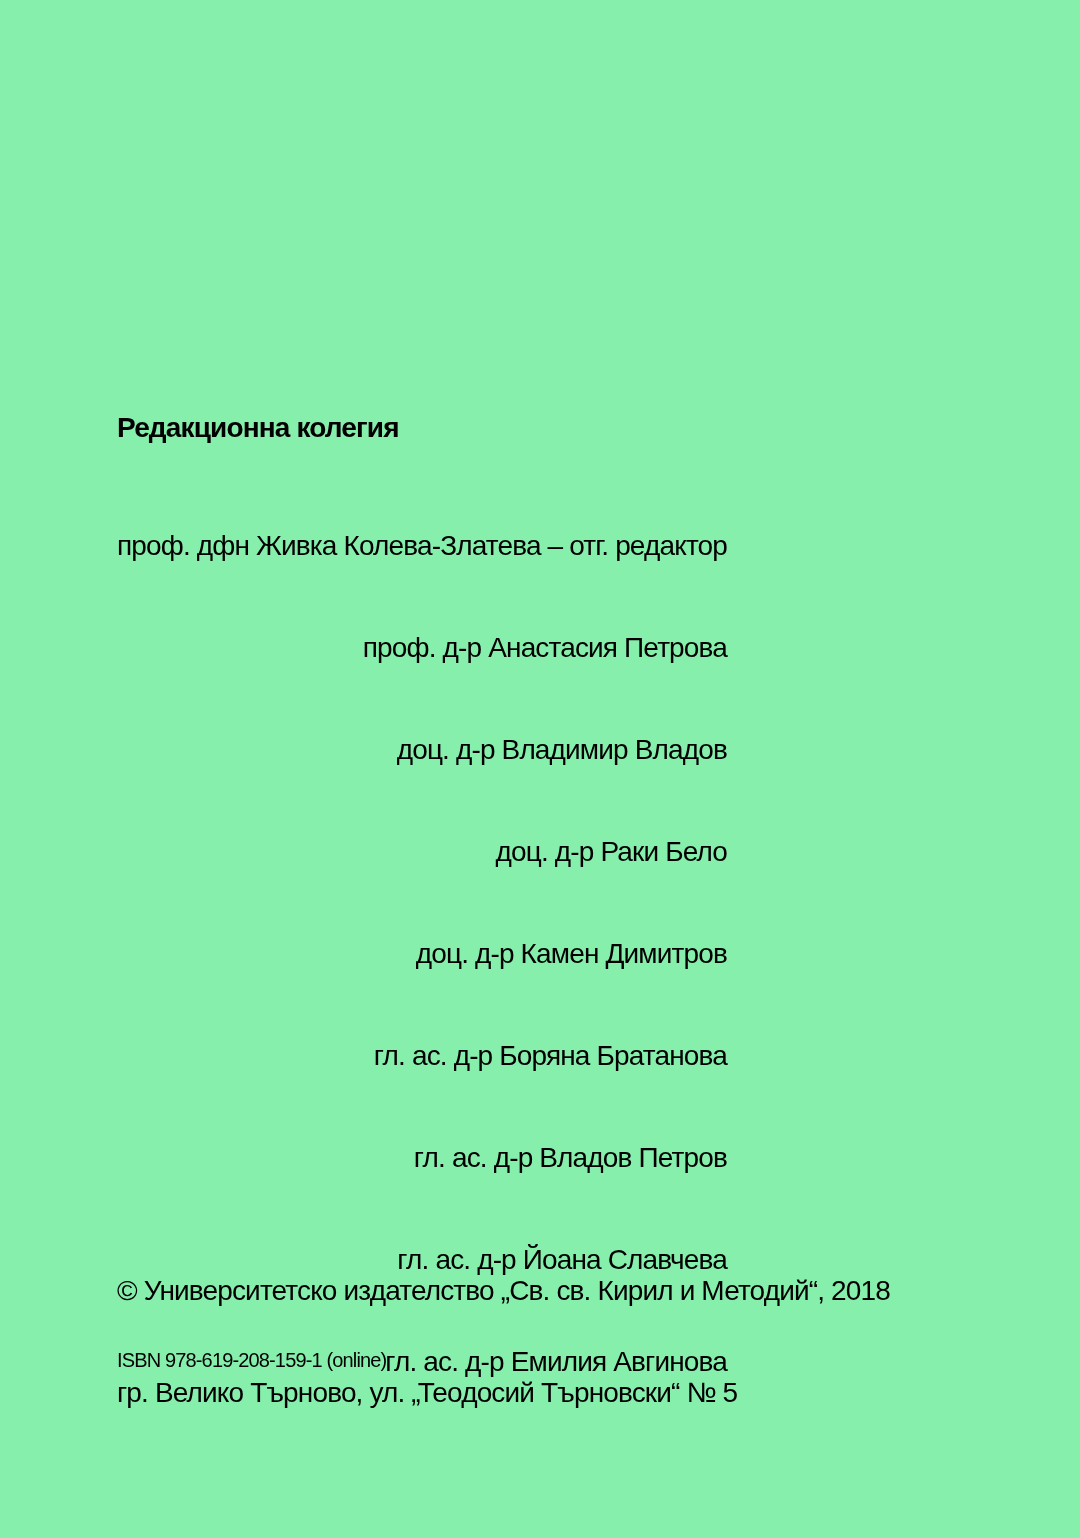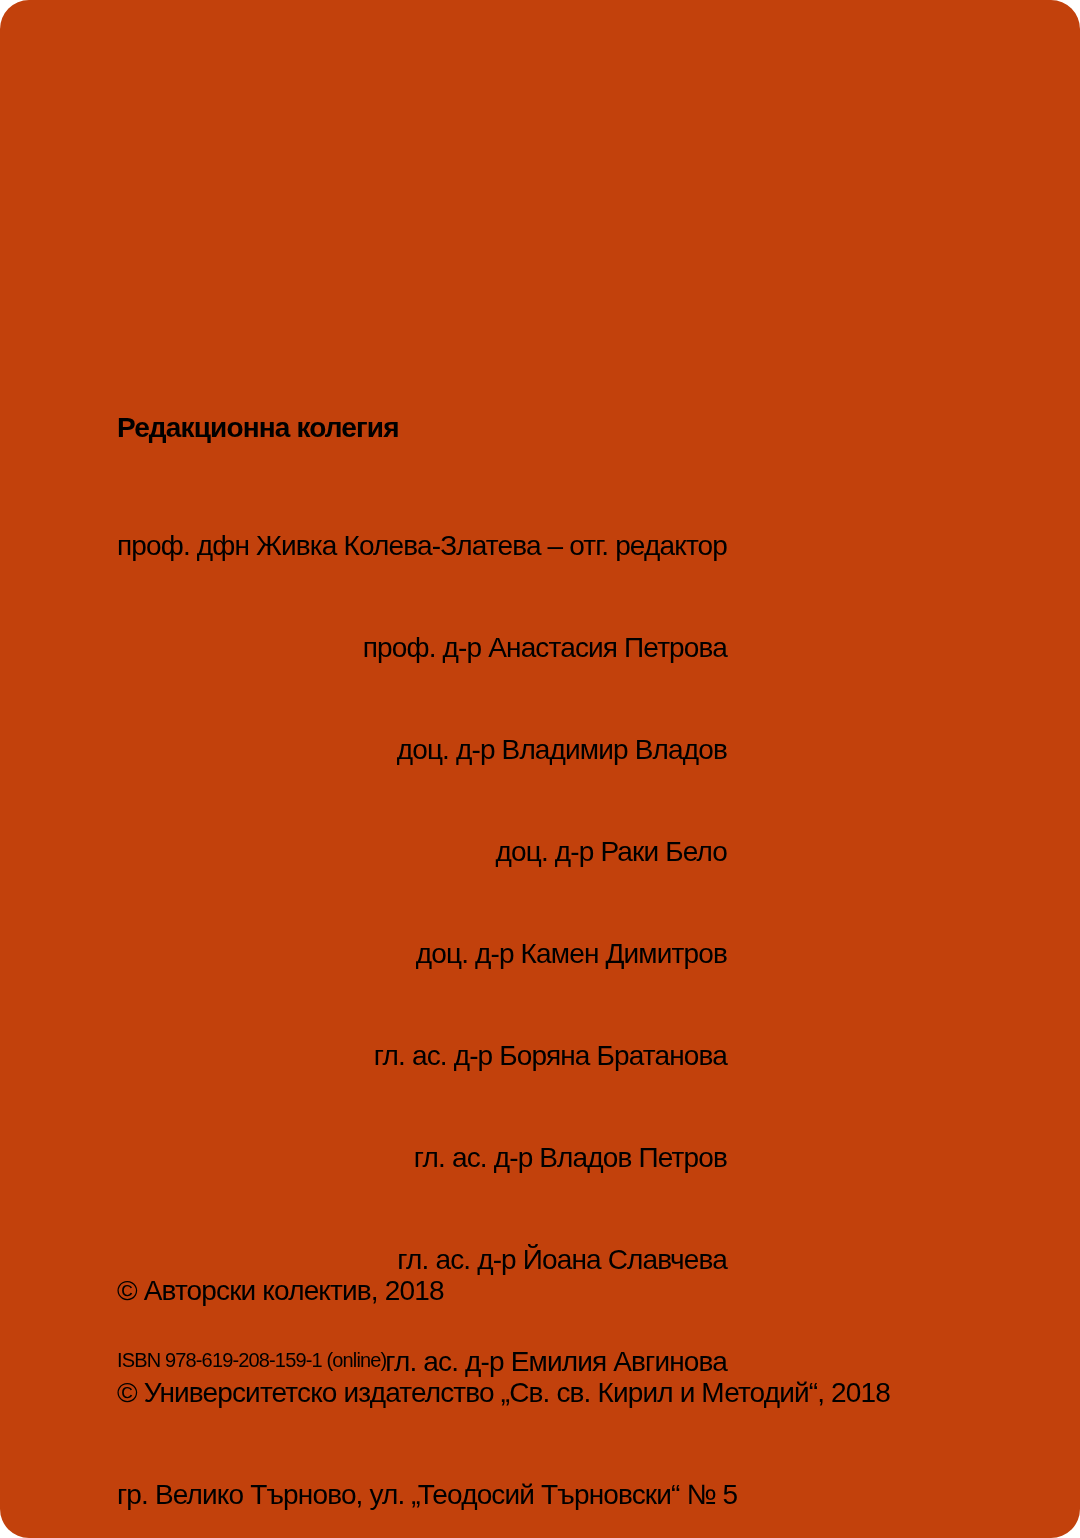--- a/index.html
+++ b/index.html
@@ -44,37 +44,36 @@
     font-size: 20px;
     line-height: 34px;
   }
   .line {
     white-space: pre;
   }
 </style>
 </head>
 <body>
 
-<div class="page" style="background: #c2410c; color: rgb(0, 0, 0); border-radius: 29px;">
+<div class="page" style="background: #86efac; color: rgb(0, 0, 0);">
 
   <div class="block heading">Редакционна колегия</div>
 
   <div class="block members">
     <div class="line">проф. дфн Живка Колева-Златева – отг. редактор</div>
     <div class="line">проф. д-р Анастасия Петрова</div>
     <div class="line">доц. д-р Владимир Владов</div>
     <div class="line">доц. д-р Раки Бело</div>
     <div class="line">доц. д-р Камен Димитров</div>
     <div class="line">гл. ас. д-р Боряна Братанова</div>
     <div class="line">гл. ас. д-р Владов Петров</div>
     <div class="line">гл. ас. д-р Йоана Славчева</div>
     <div class="line">гл. ас. д-р Емилия Авгинова</div>
   </div>
 
   <div class="block copyright">
-    <div class="line">© Авторски колектив, 2018</div>
     <div class="line">© Университетско издателство „Св. св. Кирил и Методий“, 2018</div>
     <div class="line">гр. Велико Търново, ул. „Теодосий Търновски“ № 5</div>
   </div>
 
   <div class="block isbn">ISBN 978-619-208-159-1 (online)</div>
 
 </div>
 
 </body></html>

